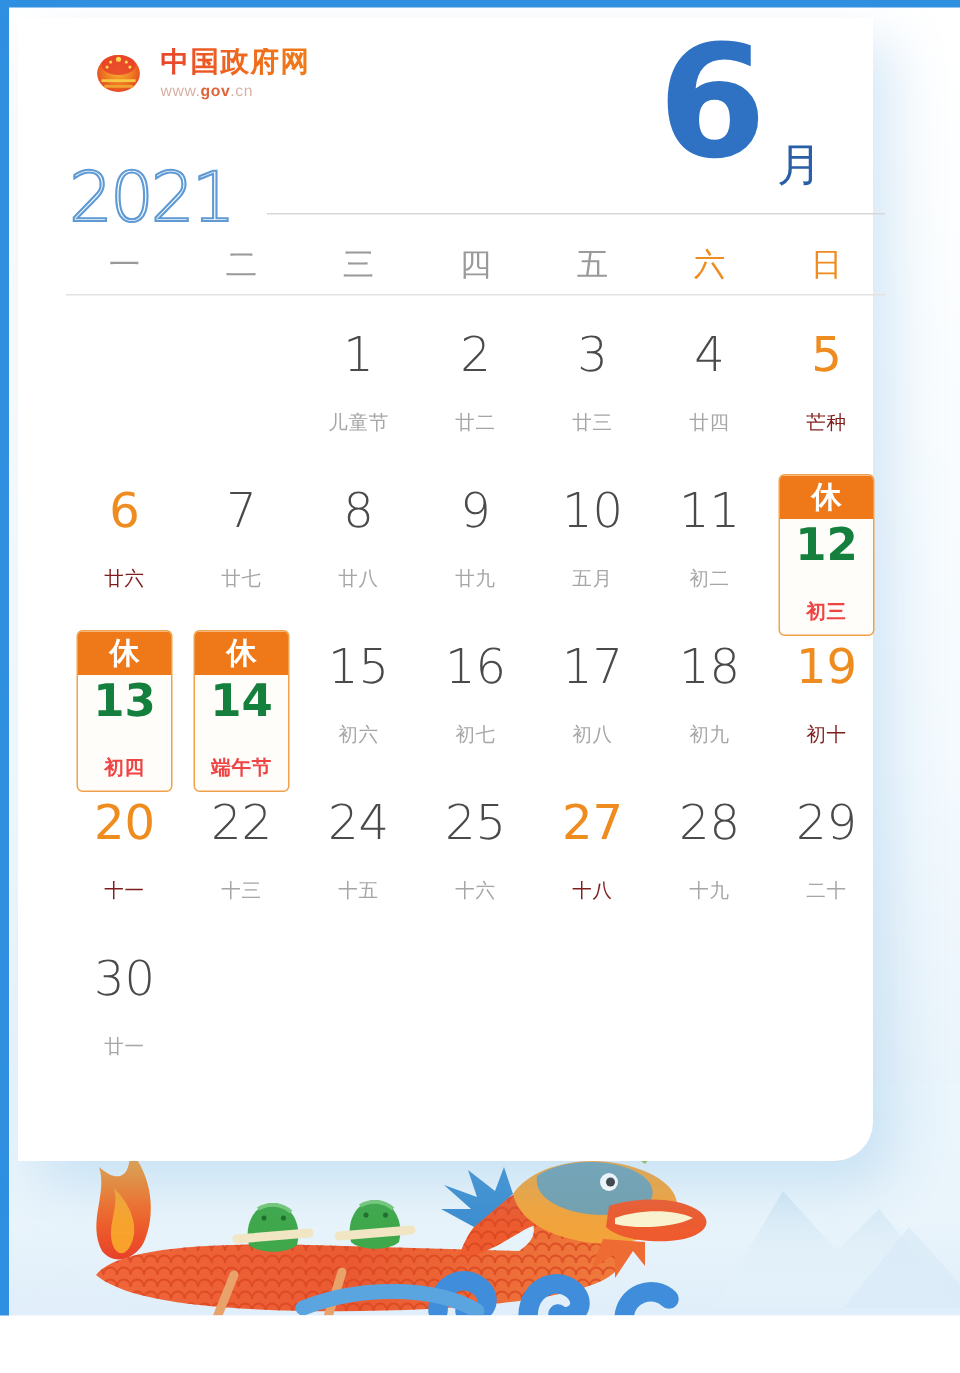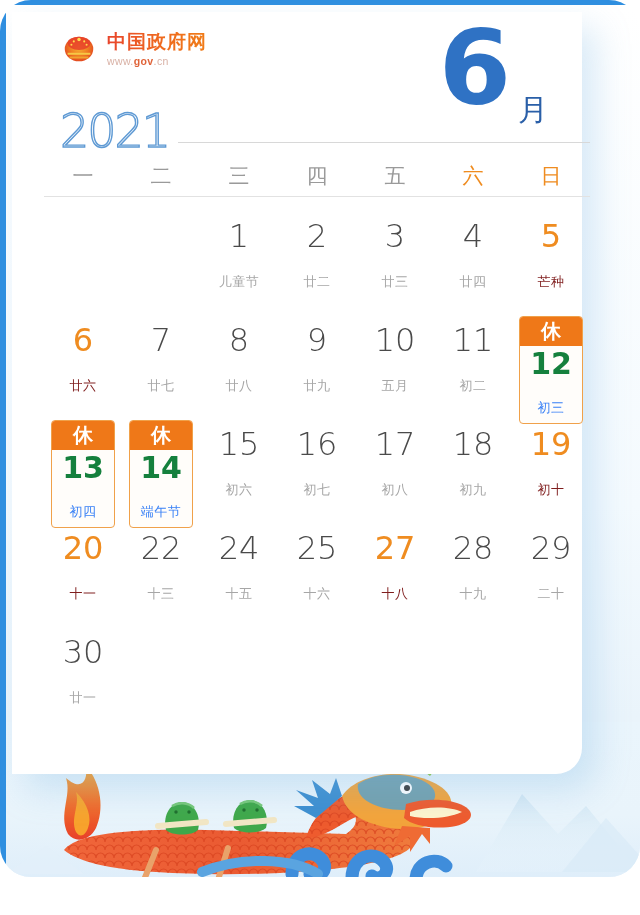--- a/index.html
+++ b/index.html
@@ -10,21 +10,20 @@
     overflow:hidden;
     position:relative;
   }
 
   
   #page {
     position:absolute; inset:0;
     width:640px; height:877px;
     background:#ffffff;
     overflow:hidden;
-    border-radius:31px;
   }
   .frame-top {
     position:absolute; top:0; left:0; width:640px; height:5px;
     background:#2f8fe0;
   }
   .frame-left {
     position:absolute; top:0; left:0; width:6px; height:915px;
     background:#2f8fe0;
   }
 
@@ -70,21 +69,21 @@
     color:#2f72c4; letter-spacing:-3px;
     font-family:"DejaVu Sans","Liberation Sans",sans-serif;
   }
   .month-unit {
     position:absolute; right:34px; top:78px;
     font-size:30px; color:#2a5fa8; font-weight:400;
     font-family:"DejaVu Serif","Liberation Serif",serif;
   }
 
   .year {
-    position:absolute; left:48px; top:92px;
+    position:absolute; left:34px; top:92px;
     font-size:46px; letter-spacing:-2px;
     font-weight:300; color:#ffffff;
     -webkit-text-stroke:1.4px #5f9ad4;
     font-family:"DejaVu Sans","Liberation Sans",sans-serif;
   }
   .year-rule {
     position:absolute; left:166px; top:130px; width:412px; height:1px;
     background:#d8d8d8;
   }
 
@@ -135,21 +134,21 @@
     background:#fffdfa;
     padding-bottom:6px;
     overflow:hidden;
   }
   .rest-badge {
     display:block; background:#ef7818; color:#fff;
     font-size:20px; font-weight:700; line-height:1.45;
     font-family:"DejaVu Sans","Liberation Sans",sans-serif;
   }
   .cell.rest .dnum { color:#15803d; font-weight:600; font-size:30px; margin-top:2px; }
-  .cell.rest .dsub { color:#3b82f6; }
+  .cell.rest .dsub { color:#ef4444;font-weight:bold; }
 
   
   .illus {
     position:absolute; left:6px; bottom:0; width:634px; height:155px;
     overflow:hidden; z-index:2;
   }
   .illus svg { display:block; width:634px; height:155px; }
 </style>
 </head>
 <body>

